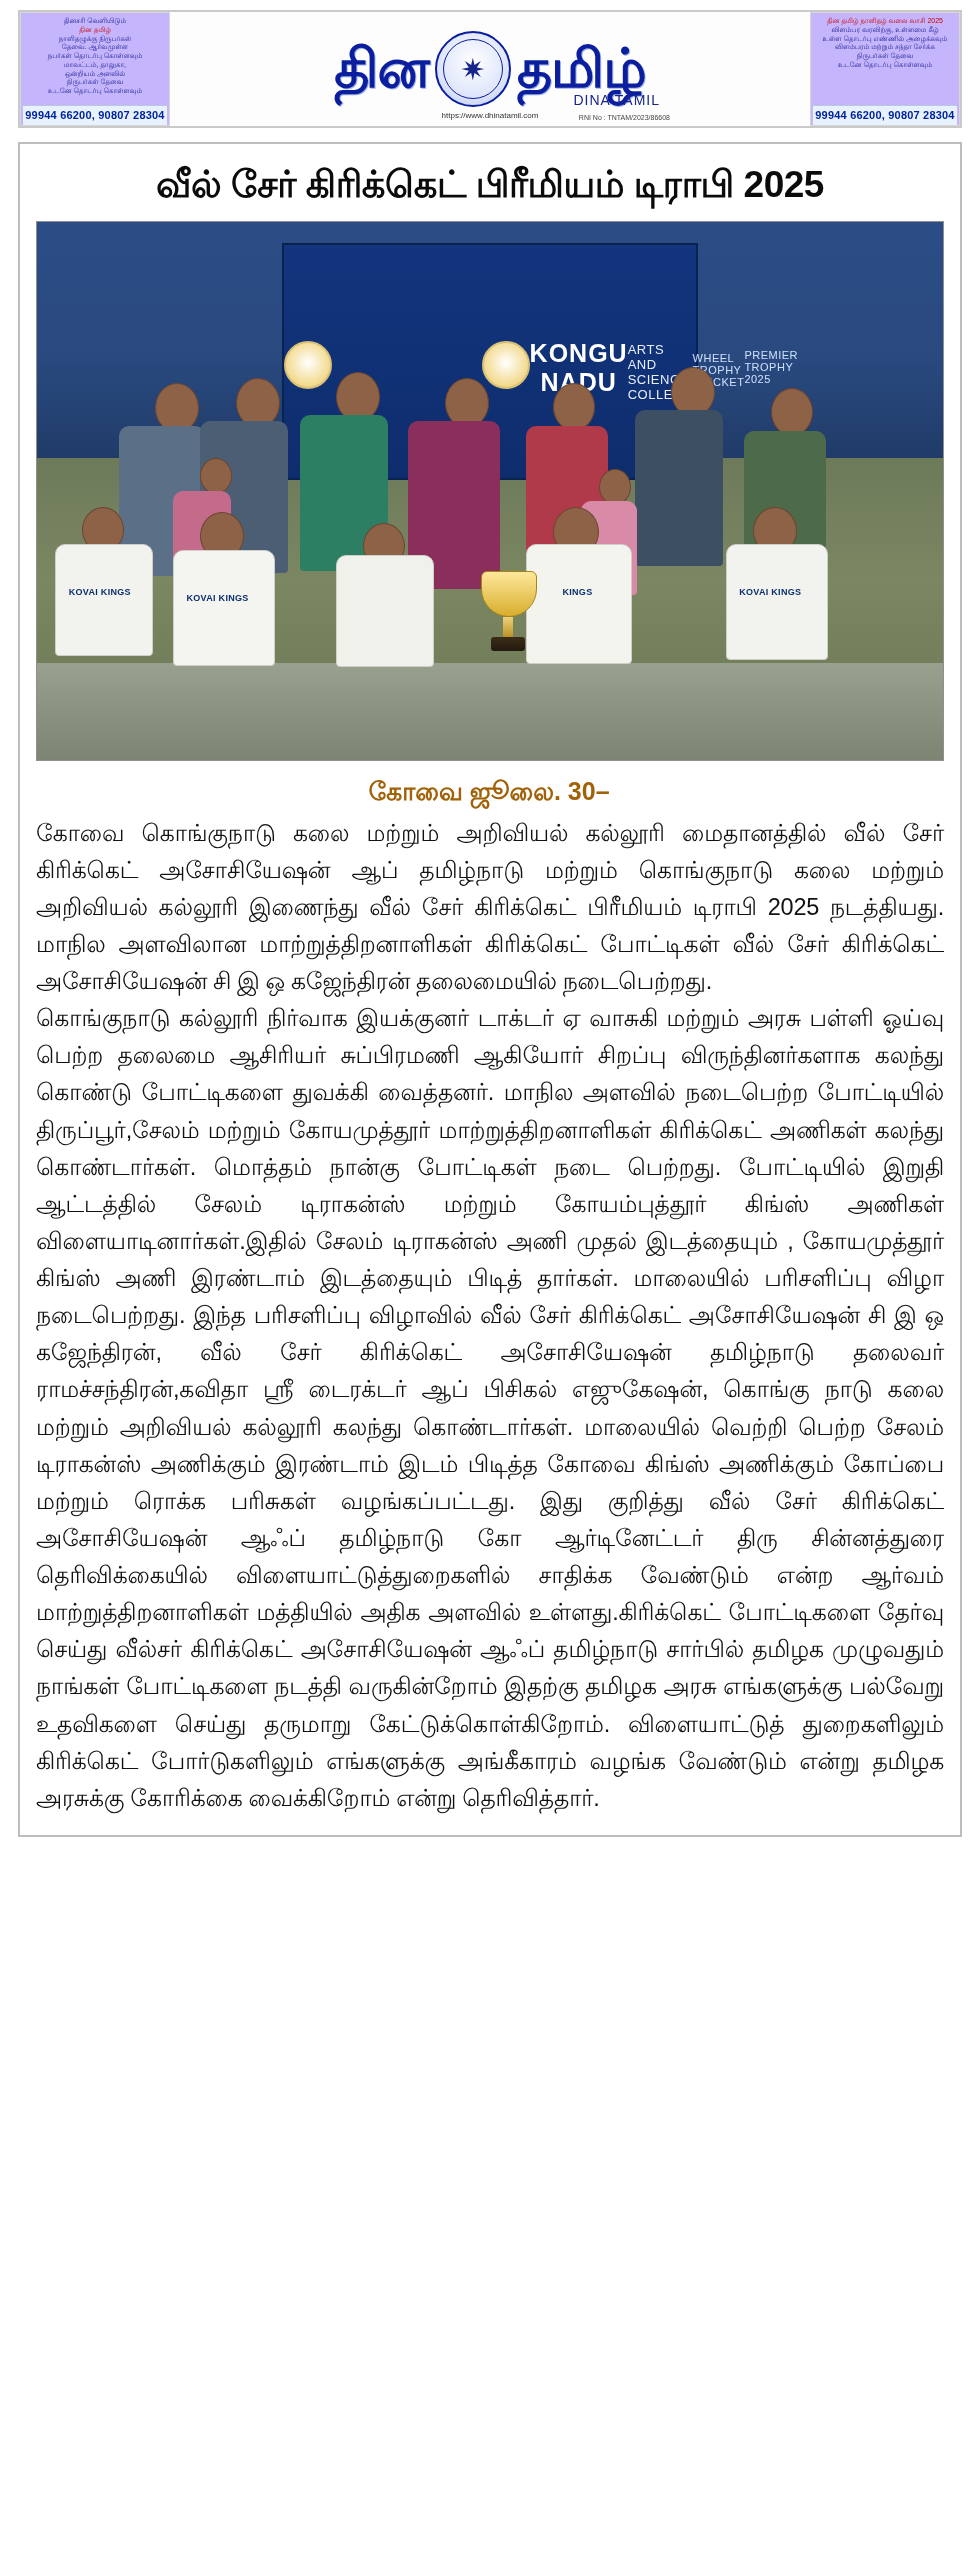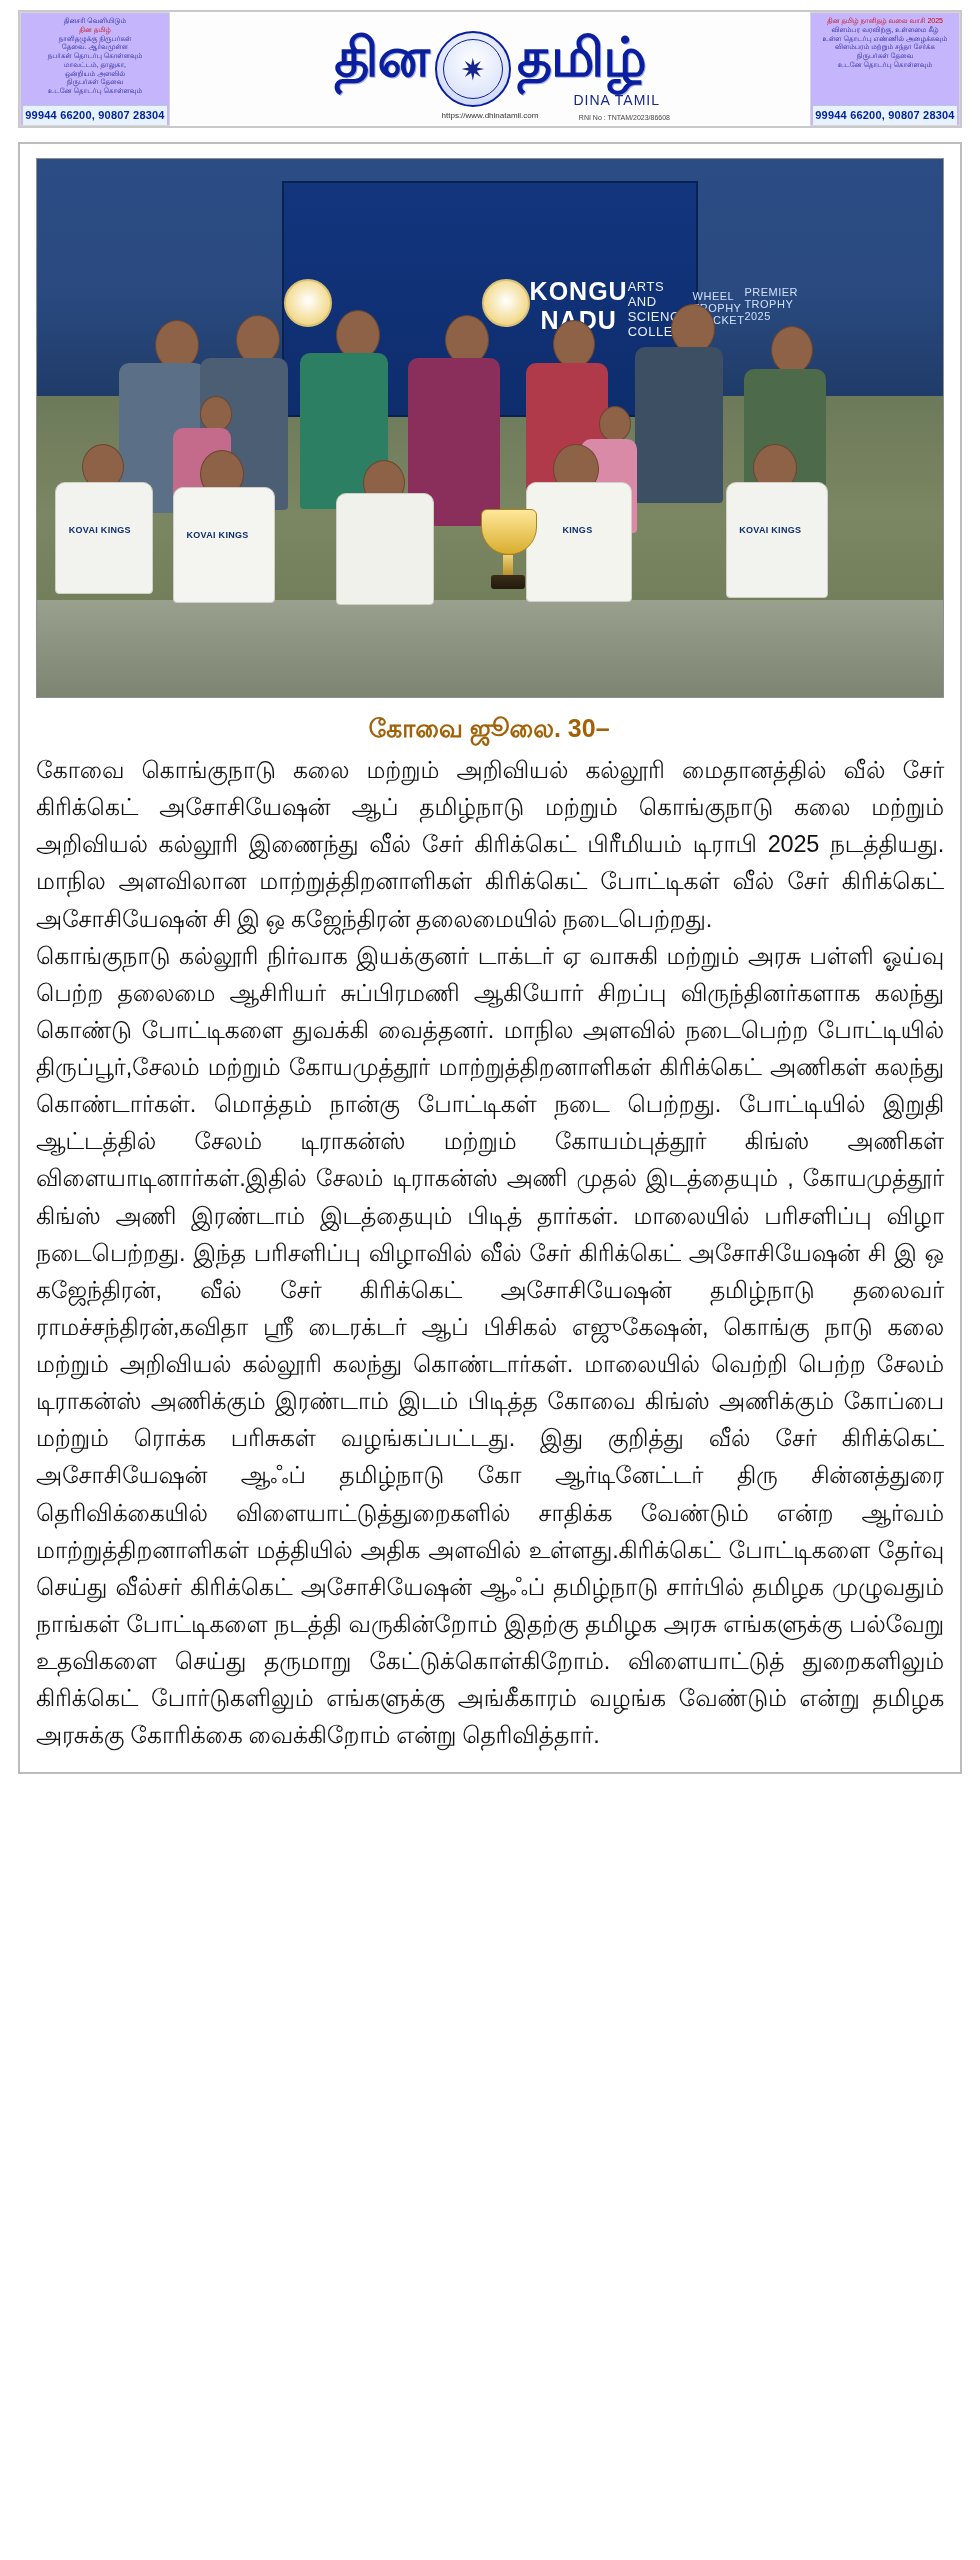--- a/index.html
+++ b/index.html
@@ -68,20 +68,21 @@
   .mh-mid {
     flex: 1 1 auto;
     display: flex;
     align-items: center;
     justify-content: center;
     position: relative;
     padding: 0 6px;
   }
   .mh-title-wrap {
     display: flex;
+    align-items: center;
     justify-content: center;
     gap: 6px;
     width: 100%;
   }
   .mh-word {
     font-family: "Liberation Serif", serif;
     font-size: 54px;
     font-weight: bold;
     color: #0a1e9e;
     line-height: 1;
@@ -311,20 +312,21 @@
         <div>விளம்பரம் மற்றும் சந்தா சேர்க்க</div>
         <div>நிருபர்கள் தேவை</div>
         <div>உடனே தொடர்பு கொள்ளவும்</div>
       </div>
       <div class="mh-phone">99944 66200,  90807 28304</div>
     </div>
   </div>
 
   <div class="article">
 
+    <div class="headline">வீல் சேர் கிரிக்கெட் பிரீமியம் டிராபி 2025</div>
 
     <div class="photo">
       <div class="ph-sky"></div>
       <div class="ph-ground"></div>
       <div class="ph-floor"></div>
 
       <div class="ph-banner">
         <div class="ph-logo-row">
           <div class="ph-logo"></div>
           <div class="ph-logo"></div>

